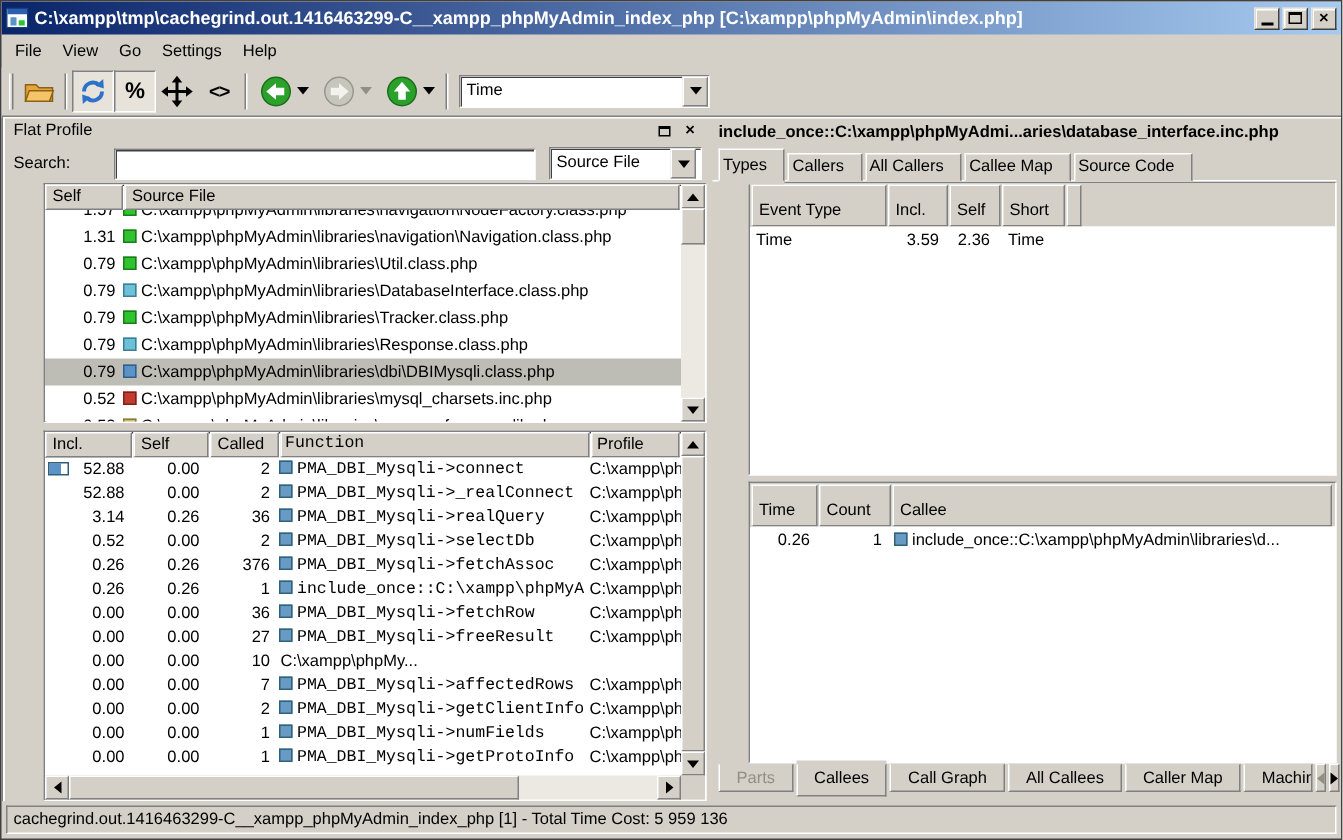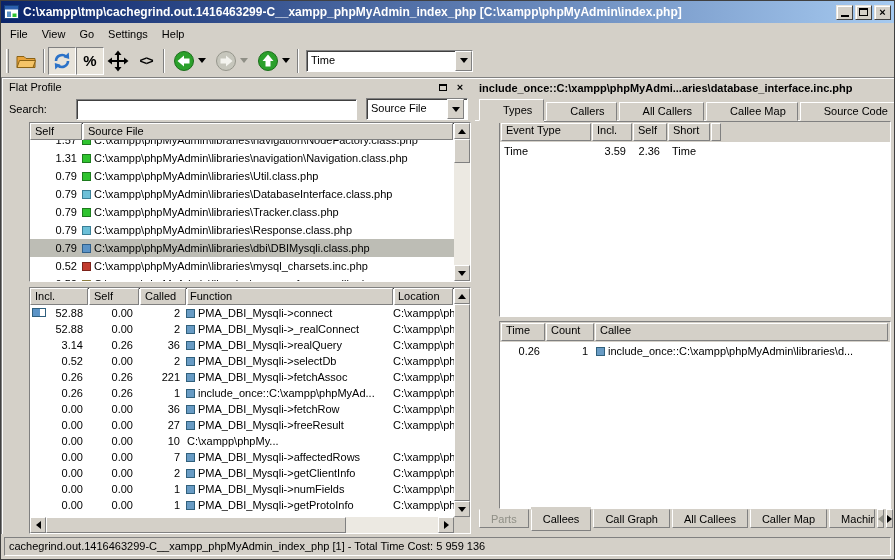--- a/index.html
+++ b/index.html
@@ -97,47 +97,47 @@
 
   
   .functable { flex:1; display:flex; background:#fff; min-height:0; }
   .ft-main { flex:1; display:flex; flex-direction:column; min-width:0; }
   .ft-header { display:flex; flex:0 0 17px; }
   .ft-rows { flex:1; overflow:hidden; background:#fff; }
   .ft-row { display:flex; height:16px; line-height:16px; white-space:nowrap; }
   .col-incl { width:58px; flex:0 0 58px; text-align:right; padding-right:5px; position:relative; }
   .col-self { width:50px; flex:0 0 50px; text-align:right; padding-right:5px; }
   .col-called { width:46px; flex:0 0 46px; text-align:right; padding-right:4px; }
-  .col-fn { width:206px; flex:0 0 206px; overflow:hidden; padding-left:2px; }
+  .col-fn { width:206px; flex:0 0 206px; overflow:hidden; padding-left:2px;font-family:Liberation Mono, monospace; }
   .col-loc { flex:1; overflow:hidden; padding-left:3px; }
   .hdr-l { text-align:left; padding-left:4px; }
   .bar-ico { position:absolute; left:2px; top:3px; width:14px; height:9px; border:1px solid #2f5f7d;
              background:linear-gradient(to right,#5b93c6 0 62%,#fff 62%); visibility:hidden; }
   .bar-ico.show { visibility:visible; }
 
   
   .fn-header { flex:0 0 18px; font-weight:bold; padding:2px 2px 0 4px; white-space:nowrap; overflow:hidden; }
   .tabrow { flex:0 0 23px; display:flex; align-items:flex-end; padding-left:4px; position:relative; }
   .tabrow::after { content:""; position:absolute; left:0; right:0; bottom:0; height:1px; background:#fff; }
   .tab { background:#d4d0c8; border:1px solid; border-color:#fff #808080 transparent #fff;
-         padding:2px 11px 3px 23px; height:19px; margin-right:2px; white-space:nowrap; z-index:1; }
+         padding:2px 11px 3px 2px; height:19px; margin-right:2px; white-space:nowrap; z-index:1; }
   .tab.active { height:22px; padding-top:4px; font-weight:normal; z-index:3; box-shadow:0 2px 0 #d4d0c8; }
   .btabrow { flex:0 0 25px; display:flex; align-items:flex-start; padding-left:4px; position:relative; }
   .btab { background:#d4d0c8; border:1px solid; border-color:transparent #808080 #808080 #fff;
           padding:3px 11px 2px 11px; height:19px; margin-right:2px; white-space:nowrap; }
   .btab.active { height:22px; box-shadow:0 -2px 0 #d4d0c8; }
   .btab.disabled { color:#8f8f86; }
   .btab.clipped { max-width:46px; overflow:hidden; }
   .btab-spacer { flex:1; }
   .tab-scroll { width:17px; height:19px; background:#d4d0c8; display:flex; align-items:center; justify-content:center; }
   .tri-lf.dis { border-right-color:#8f8f86; }
 
   .types-box { flex:0 0 196px; display:flex; flex-direction:column; background:#fff; }
   .rt-header { display:flex; flex:0 0 20px; padding:1px 1px 0 1px; background:#d4d0c8; }
-  .rt-header .hcell { height:18px; padding-top:0; }
+  .rt-header .hcell { height:28px; padding-top:10px; }
   .rt-rows { flex:1; background:#fff; overflow:hidden; }
   .rt-row { display:flex; height:18px; line-height:18px; white-space:nowrap; }
   .tcol-event { width:90px; flex:0 0 90px; padding-left:4px; }
   .tcol-incl { width:40px; flex:0 0 40px; text-align:right; padding-right:4px; }
   .tcol-self { width:34px; flex:0 0 34px; text-align:right; padding-right:4px; }
   .tcol-short { width:42px; flex:0 0 42px; padding-left:8px; }
   .tcol-blank { width:9px; flex:0 0 9px; }
   .tcol-formula { flex:1; padding-left:4px; }
   .gap4 { flex:0 0 4px; }
   .callees-box { flex:1; display:flex; flex-direction:column; background:#fff; min-height:0; }
@@ -341,21 +341,21 @@
 
       <div class="h-splitter"></div>
 
       <div class="functable field">
         <div class="ft-main">
           <div class="ft-header">
             <div class="hcell col-incl hdr-l">Incl.</div>
             <div class="hcell col-self hdr-l">Self</div>
             <div class="hcell col-called hdr-l">Called</div>
             <div class="hcell col-fn">Function</div>
-            <div class="hcell col-loc">Location</div>
+            <div class="hcell col-loc">Profile</div>
           </div>
           <div class="ft-rows">
 
               <div class="ft-row">
                 <span class="col-incl"><span class="bar-ico show"></span><span>52.88</span></span>
                 <span class="col-self">0.00</span>
                 <span class="col-called">2</span>
                 <span class="col-fn"><span class="sq c-fn"></span><span>PMA_DBI_Mysqli-&gt;connect</span></span>
                 <span class="col-loc">C:\xampp\phpMy...</span>
               </div>
@@ -380,21 +380,21 @@
                 <span class="col-incl"><span>0.52</span></span>
                 <span class="col-self">0.00</span>
                 <span class="col-called">2</span>
                 <span class="col-fn"><span class="sq c-fn"></span><span>PMA_DBI_Mysqli-&gt;selectDb</span></span>
                 <span class="col-loc">C:\xampp\phpMy...</span>
               </div>
 
               <div class="ft-row">
                 <span class="col-incl"><span>0.26</span></span>
                 <span class="col-self">0.26</span>
-                <span class="col-called">221</span>
+                <span class="col-called">376</span>
                 <span class="col-fn"><span class="sq c-fn"></span><span>PMA_DBI_Mysqli-&gt;fetchAssoc</span></span>
                 <span class="col-loc">C:\xampp\phpMy...</span>
               </div>
 
               <div class="ft-row">
                 <span class="col-incl"><span>0.26</span></span>
                 <span class="col-self">0.26</span>
                 <span class="col-called">1</span>
                 <span class="col-fn"><span class="sq c-fn"></span><span>include_once::C:\xampp\phpMyAd...</span></span>
                 <span class="col-loc">C:\xampp\phpMy...</span>

